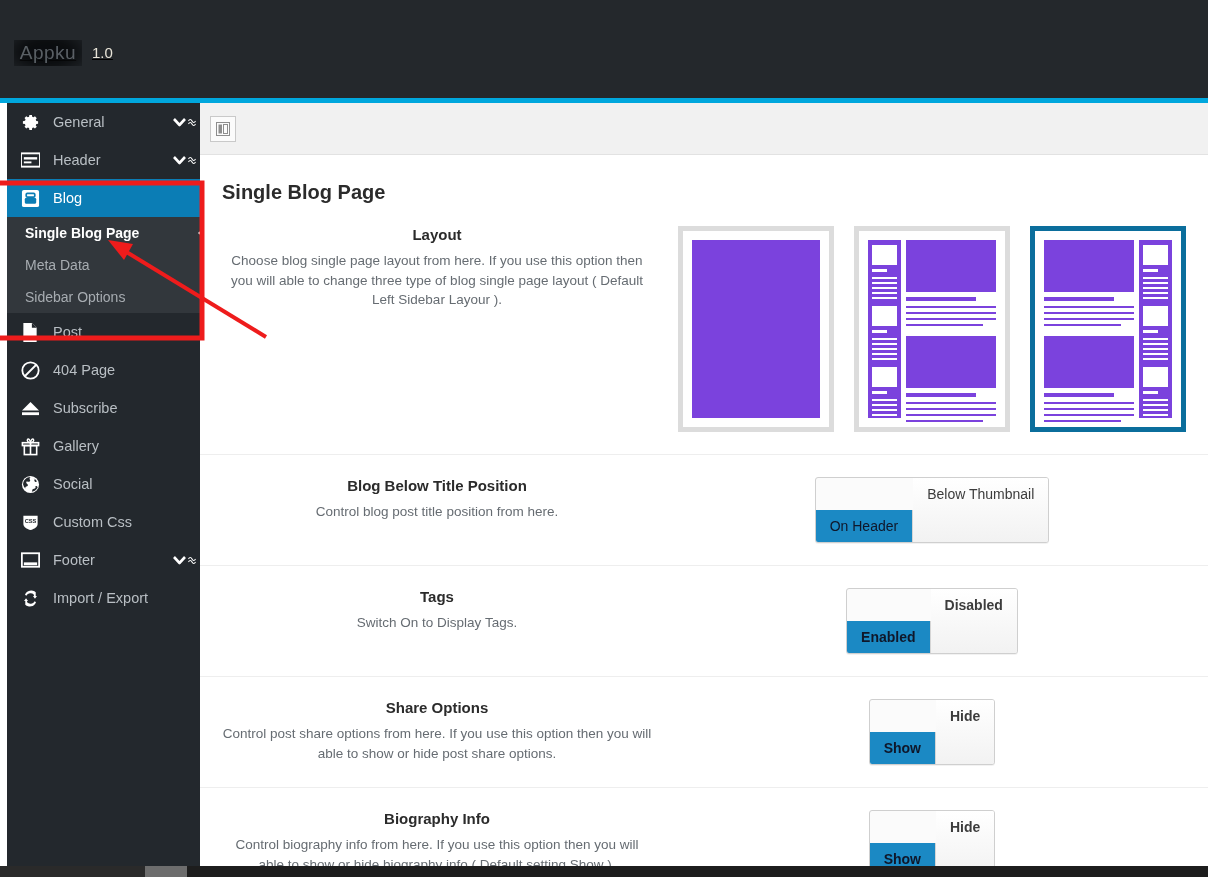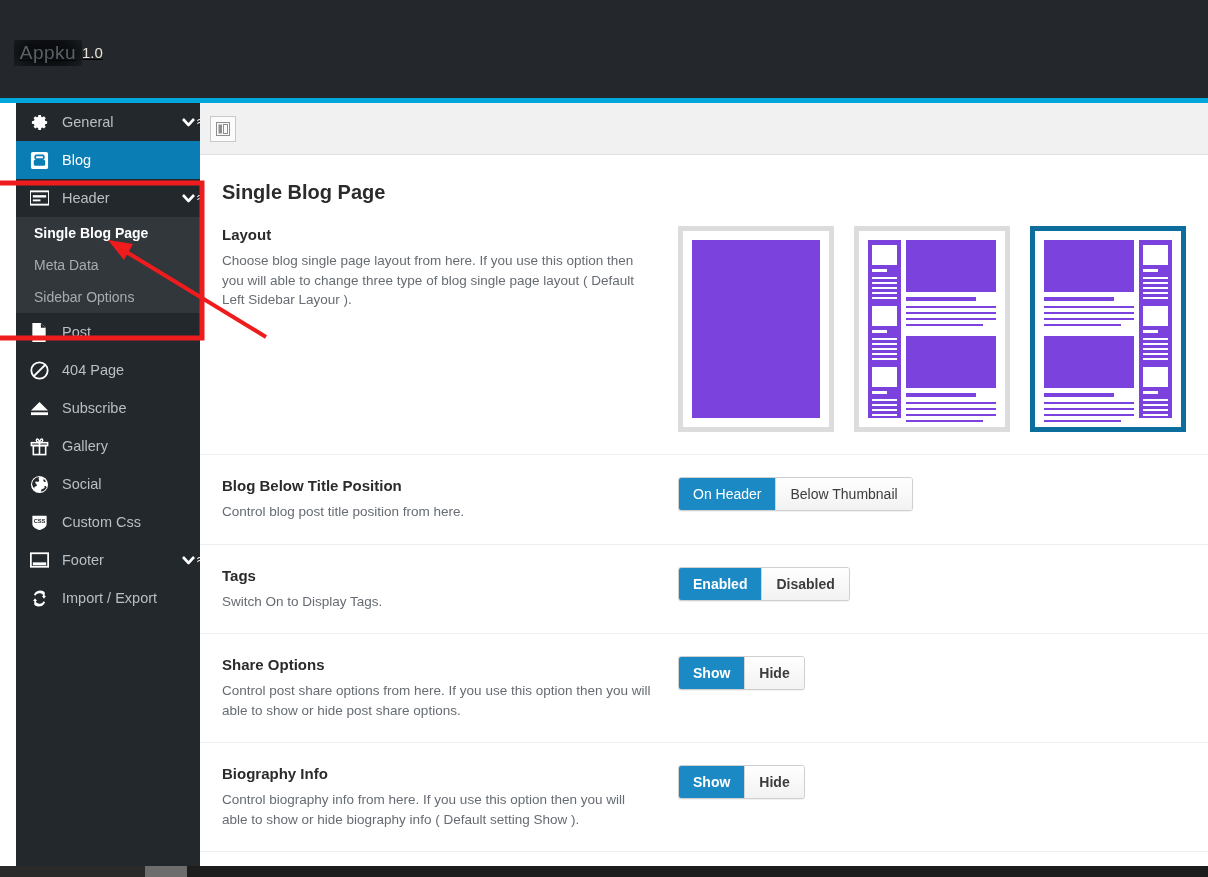--- a/index.html
+++ b/index.html
@@ -21,21 +21,21 @@
     width: 1208px; height: 98px;
     background: #24282c;
   }
   .topbar-accent {
     position: absolute; left: 0; top: 98px;
     width: 1208px; height: 5px;
     background: #00a7dd;
   }
   .brand {
     position: absolute; left: 14px; top: 40px;
-    display: flex; align-items: flex-end;  text-decoration: underline;
+    display: flex; align-items: flex-end; gap: 10px; text-decoration: underline;
   }
   .brand-logo {
     position: relative;
     width: 68px; height: 26px;
     color: #9aa3ab;
     font-size: 19px;
     line-height: 26px;
     letter-spacing: 0.5px;
     text-align: center;
     overflow: hidden;
@@ -48,21 +48,21 @@
     background: radial-gradient(ellipse at 50% 50%, rgba(10,12,14,0.98) 40%, rgba(20,23,26,0.85) 68%, rgba(36,40,44,0.0) 100%);
     filter: blur(3px);
   }
   .brand-logo span { position: relative; z-index: 1; opacity: 0.55; }
   .brand-version {
     color: #e8e4d8; font-size: 15px; line-height: 26px;
   }
 
   
   .sidebar {
-    position: absolute; left: 16px; top: 103px;
+    position: absolute; left: 7px; top: 103px;
     width: 200px; height: 774px;
     background: #23282d;
   }
   .menu-item {
     position: relative;
     height: 38px;
     display: flex; align-items: center;
     padding-left: 14px;
     color: #b9bfc4;
     font-size: 14.5px;
@@ -144,20 +144,21 @@
     font-weight: bold;
     color: #2b2b2b;
     padding: 26px 0 0 22px;
   }
 
   .row {
     display: flex;
     padding: 22px 22px 22px 22px;
     border-bottom: 1px solid #eeeeee;
     box-sizing: border-box;
+    text-align: center;
   }
   .row:last-child { border-bottom: none; }
   .row-left { width: 430px; flex: none; }
   .row-title {
     font-size: 15px; font-weight: bold; color: #2b2b2b;
     margin-bottom: 8px;
   }
   .row-desc {
     font-size: 13.5px; color: #666c72; line-height: 1.45;
   }
@@ -201,21 +202,22 @@
     padding: 8px 14px;
     font-size: 14px;
     color: #3c3c3c;
     background: linear-gradient(#ffffff, #f2f2f2);
     border-right: 1px solid #d5d5d5;
     white-space: nowrap;
   }
   .btn-group .gbtn:last-child { border-right: none; }
   .btn-group .gbtn.on {
     background: #1b89c4;
-    color: #ffffff;
+    color: #0f172a;
+    margin-top: 32px;
   }
   .btn-group.bold .gbtn { font-weight: bold; }
 
   
   .anno {
     position: absolute; left: 0; top: 0;
     width: 1208px; height: 877px;
     pointer-events: none;
   }
 
@@ -261,49 +263,49 @@
     <span class="mi-caret">
     <svg class="caret-chevron" width="13" height="9" viewBox="0 0 13 9">
               <polyline points="1,1.5 6.5,7.5 12,1.5" fill="none" stroke="#ffffff" stroke-width="2.6"></polyline>
             </svg>
     <svg width="9" height="9" viewBox="0 0 9 9">
               <path d="M0.5 6.5c1-2 2.5-2 3.5 0s2.5 2 3.5 0" fill="none" stroke="#ffffff" stroke-width="1.1"></path>
               <path d="M0.5 3.5c1-2 2.5-2 3.5 0s2.5 2 3.5 0" fill="none" stroke="#ffffff" stroke-width="1.1"></path>
             </svg>
   </span>
   </div>
+        <div class="menu-item">
+    <span class="mi-icon">
+            <svg width="19" height="16" viewBox="0 0 20 16">
+              <rect x="0" y="1" width="20" height="14" fill="none" stroke="#ffffff" stroke-width="2"></rect>
+              <rect x="3" y="5" width="14" height="2.5" fill="#ffffff"></rect>
+              <rect x="3" y="9.5" width="8" height="2" fill="#ffffff"></rect>
+            </svg>
+          </span>
+    <span class="mi-label">Header</span>
+    <span class="mi-caret">
+    <svg class="caret-chevron" width="13" height="9" viewBox="0 0 13 9">
+              <polyline points="1,1.5 6.5,7.5 12,1.5" fill="none" stroke="#ffffff" stroke-width="2.6"></polyline>
+            </svg>
+    <svg width="9" height="9" viewBox="0 0 9 9">
+              <path d="M0.5 6.5c1-2 2.5-2 3.5 0s2.5 2 3.5 0" fill="none" stroke="#ffffff" stroke-width="1.1"></path>
+              <path d="M0.5 3.5c1-2 2.5-2 3.5 0s2.5 2 3.5 0" fill="none" stroke="#ffffff" stroke-width="1.1"></path>
+            </svg>
+  </span>
+  </div>
         <div class="menu-item active">
     <span class="mi-icon">
             <svg width="19" height="19" viewBox="0 0 20 20">
               <rect x="1" y="1" width="18" height="18" rx="2" fill="#ffffff"></rect>
               <rect x="5.5" y="4.5" width="9" height="4" rx="1.2" fill="none" stroke="#0b7db5" stroke-width="1.8"></rect>
               <rect x="4" y="9.5" width="12" height="6" rx="1.2" fill="#0b7db5"></rect>
             </svg>
           </span>
     <span class="mi-label">Blog</span>
 
-  </div>
-        <div class="menu-item">
-    <span class="mi-icon">
-            <svg width="19" height="16" viewBox="0 0 20 16">
-              <rect x="0" y="1" width="20" height="14" fill="none" stroke="#ffffff" stroke-width="2"></rect>
-              <rect x="3" y="5" width="14" height="2.5" fill="#ffffff"></rect>
-              <rect x="3" y="9.5" width="8" height="2" fill="#ffffff"></rect>
-            </svg>
-          </span>
-    <span class="mi-label">Header</span>
-    <span class="mi-caret">
-    <svg class="caret-chevron" width="13" height="9" viewBox="0 0 13 9">
-              <polyline points="1,1.5 6.5,7.5 12,1.5" fill="none" stroke="#ffffff" stroke-width="2.6"></polyline>
-            </svg>
-    <svg width="9" height="9" viewBox="0 0 9 9">
-              <path d="M0.5 6.5c1-2 2.5-2 3.5 0s2.5 2 3.5 0" fill="none" stroke="#ffffff" stroke-width="1.1"></path>
-              <path d="M0.5 3.5c1-2 2.5-2 3.5 0s2.5 2 3.5 0" fill="none" stroke="#ffffff" stroke-width="1.1"></path>
-            </svg>
-  </span>
   </div>
       </div>
     <div class="submenu" id="submenu">
   <div class="submenu-item current">
     <span>Single Blog Page</span>
     <span class="sub-caret"></span>
   </div>
   <div class="submenu-item">
     <span>Meta Data</span>
 

